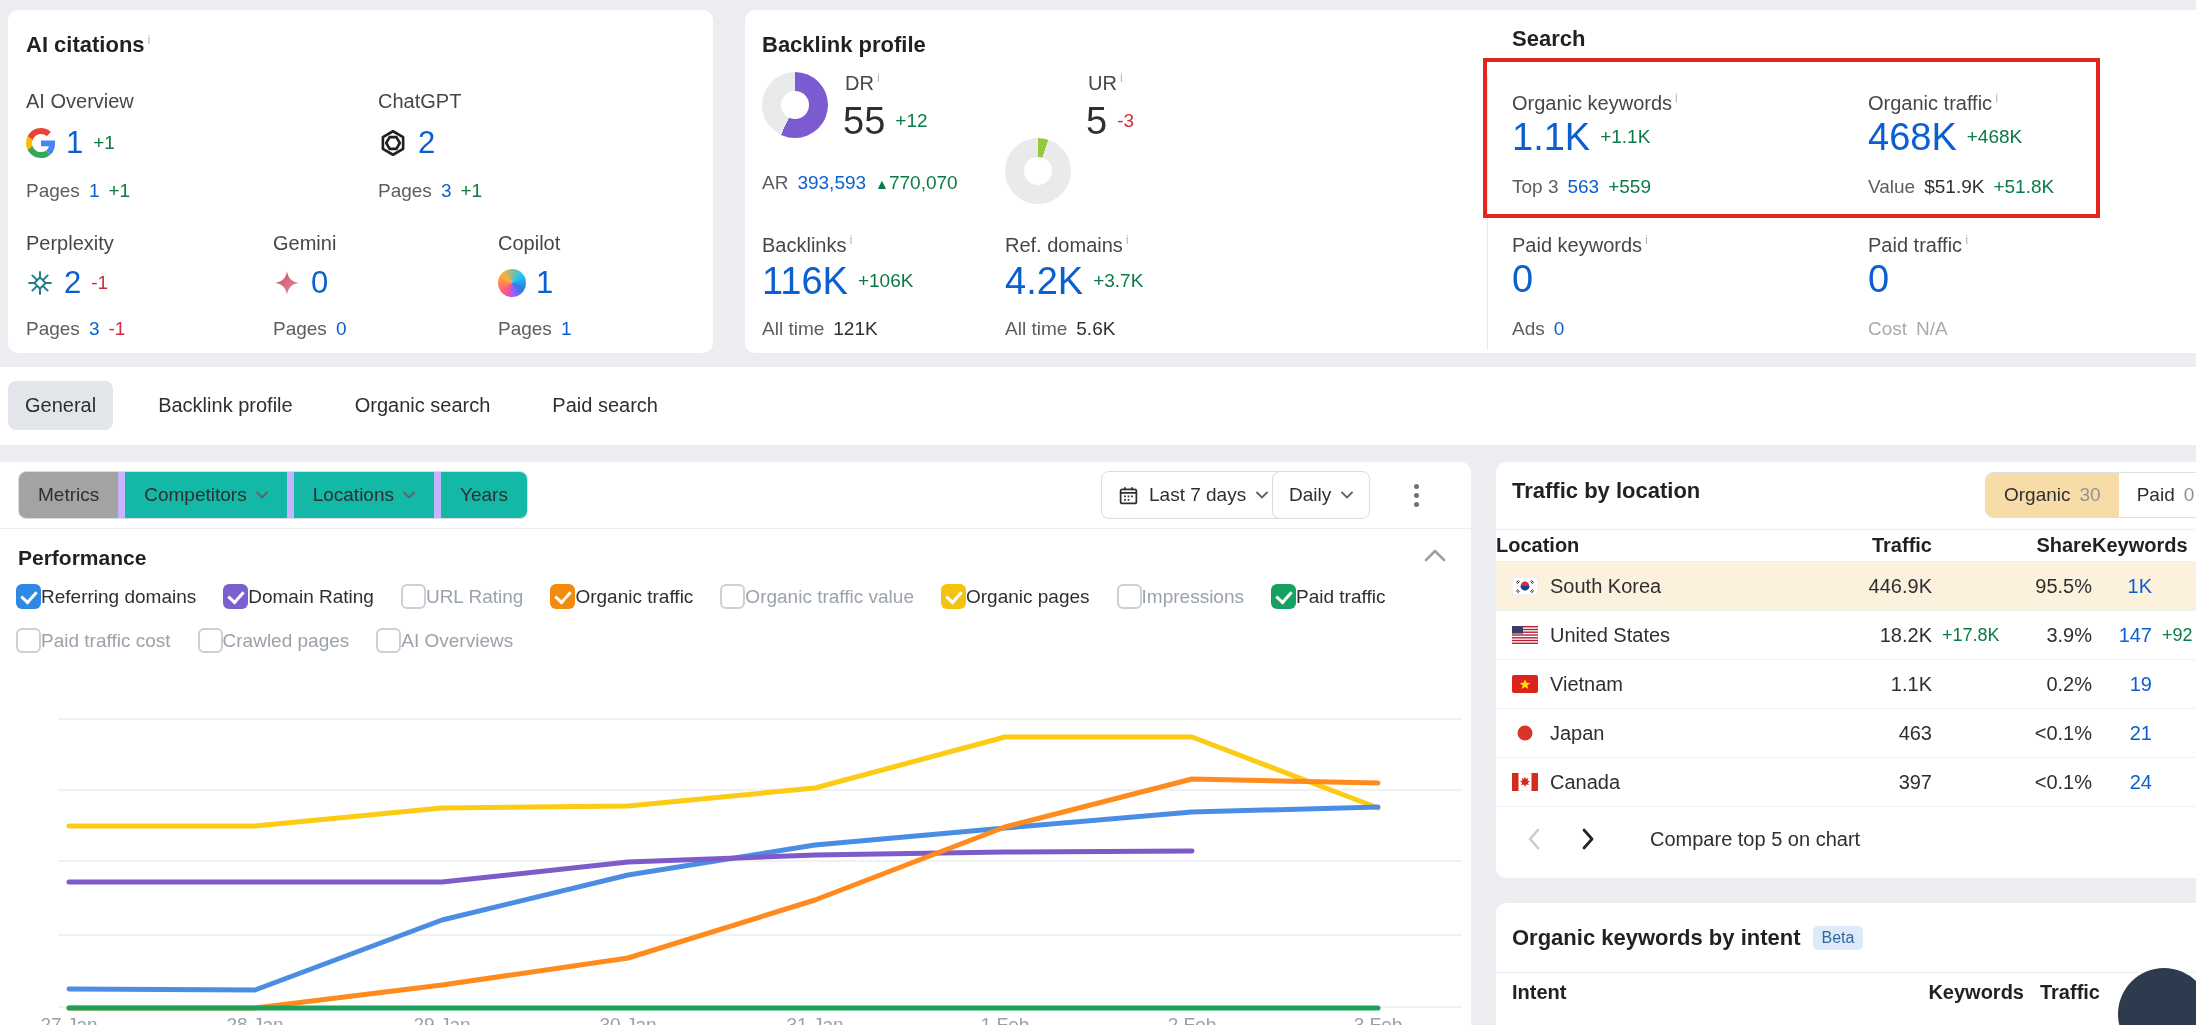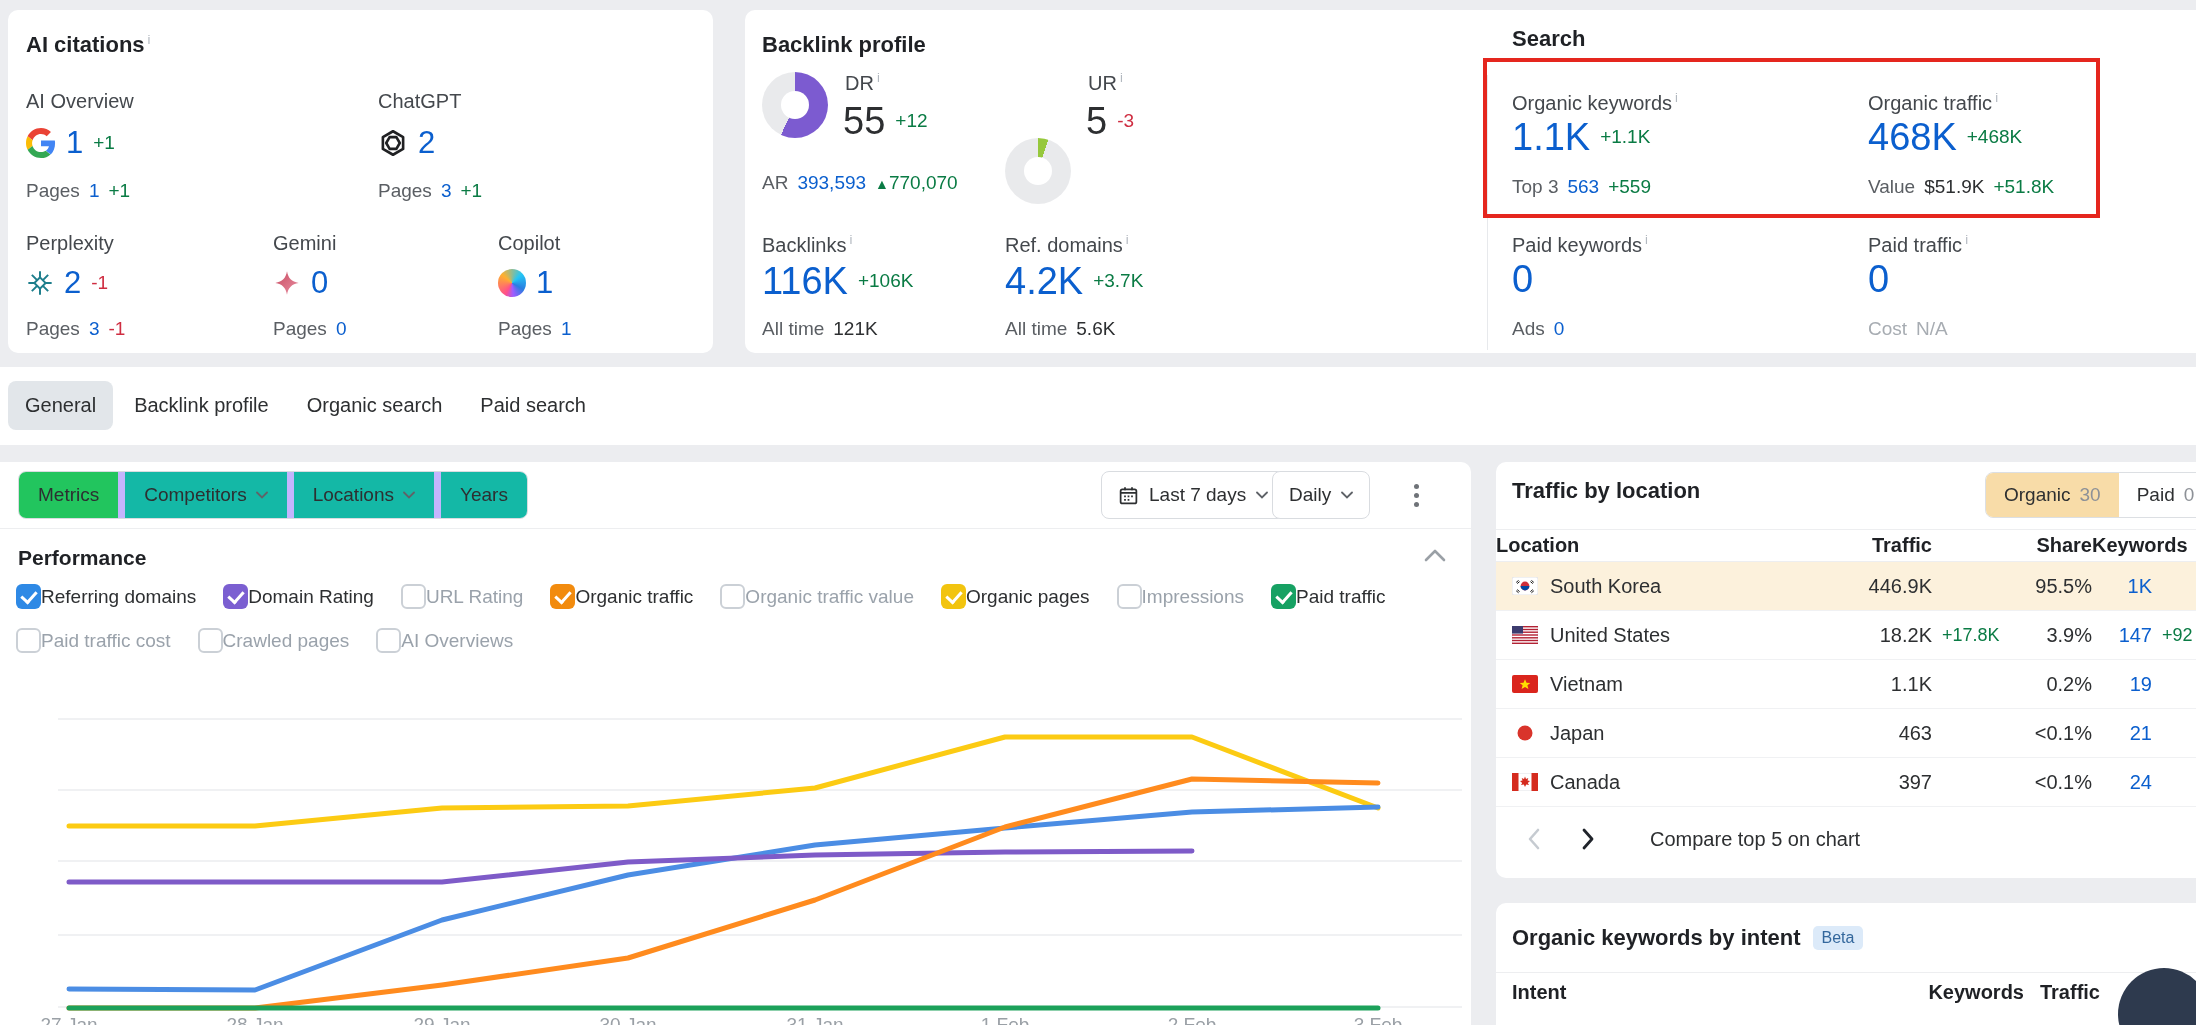--- a/index.html
+++ b/index.html
@@ -33,33 +33,33 @@
 
   .donut { width:66px; height:66px; border-radius:50%; position:relative; }
   .donut::after { content:""; position:absolute; inset:19px; background:#fff; border-radius:50%; }
 
   .vdivider { position:absolute; width:1px; background:#E7E9EC; }
   #red-box { position:absolute; left:738px; top:48px; width:617px; height:160px;
              border:4px solid #E5261E; pointer-events:none; }
 
   
   #tabstrip { position:absolute; left:0; top:367px; width:100%; height:78px; background:#fff; }
-  #tabs { position:absolute; left:8px; top:14px; display:flex; gap:4px;text-align:right; }
+  #tabs { position:absolute; left:8px; top:14px; display:flex; gap:28px;text-align:right; }
   .tab { font-size:20px; color:#2D2F31; padding:13px 17px; border-radius:8px; cursor:pointer; white-space:nowrap; }
   .tab.active { background:#E2E6EA; }
 
   
   #panel-perf { position:absolute; left:0; top:462px; width:1471px; height:563px;
                 background:#fff; border-radius:0 10px 0 0; overflow:hidden; }
   .seg-group { position:absolute; left:18px; top:9px; height:48px; display:flex;
                border:1px solid #D9DCE0; border-radius:8px; overflow:hidden; background:#fff; }
   .seg { padding:0 19px; display:flex; align-items:center; gap:9px; font-size:19px;
          color:#2D2F31; border-left:7px solid #c4b5fd; cursor:pointer; background:#14b8a6; white-space:nowrap; }
   .seg:first-child { border-left:none; }
-  .seg.active { background:#22c55e; }
+  .seg.active { background:#a3a3a3; }
   .btn { position:absolute; top:9px; height:48px; border:1px solid #D9DCE0; border-radius:8px;
          display:flex; align-items:center; gap:10px; padding:18px 16px; font-size:19px;
          background:#fff; cursor:pointer; white-space:nowrap; }
   #btn-range { left:1101px; }
   #btn-gran  { left:1272px; }
   #kebab { position:absolute; left:1410px; top:18px; display:flex; flex-direction:column; gap:4px; cursor:pointer; padding:4px; }
   #kebab span { width:5px; height:5px; border-radius:50%; background:#6F7378; }
   .hdivider { position:absolute; left:0; right:0; border-top:1px solid #EDEEF0; }
 
   #perf-title { position:absolute; left:18px; top:84px; font-size:21px; font-weight:700; color:#1F2125; }

